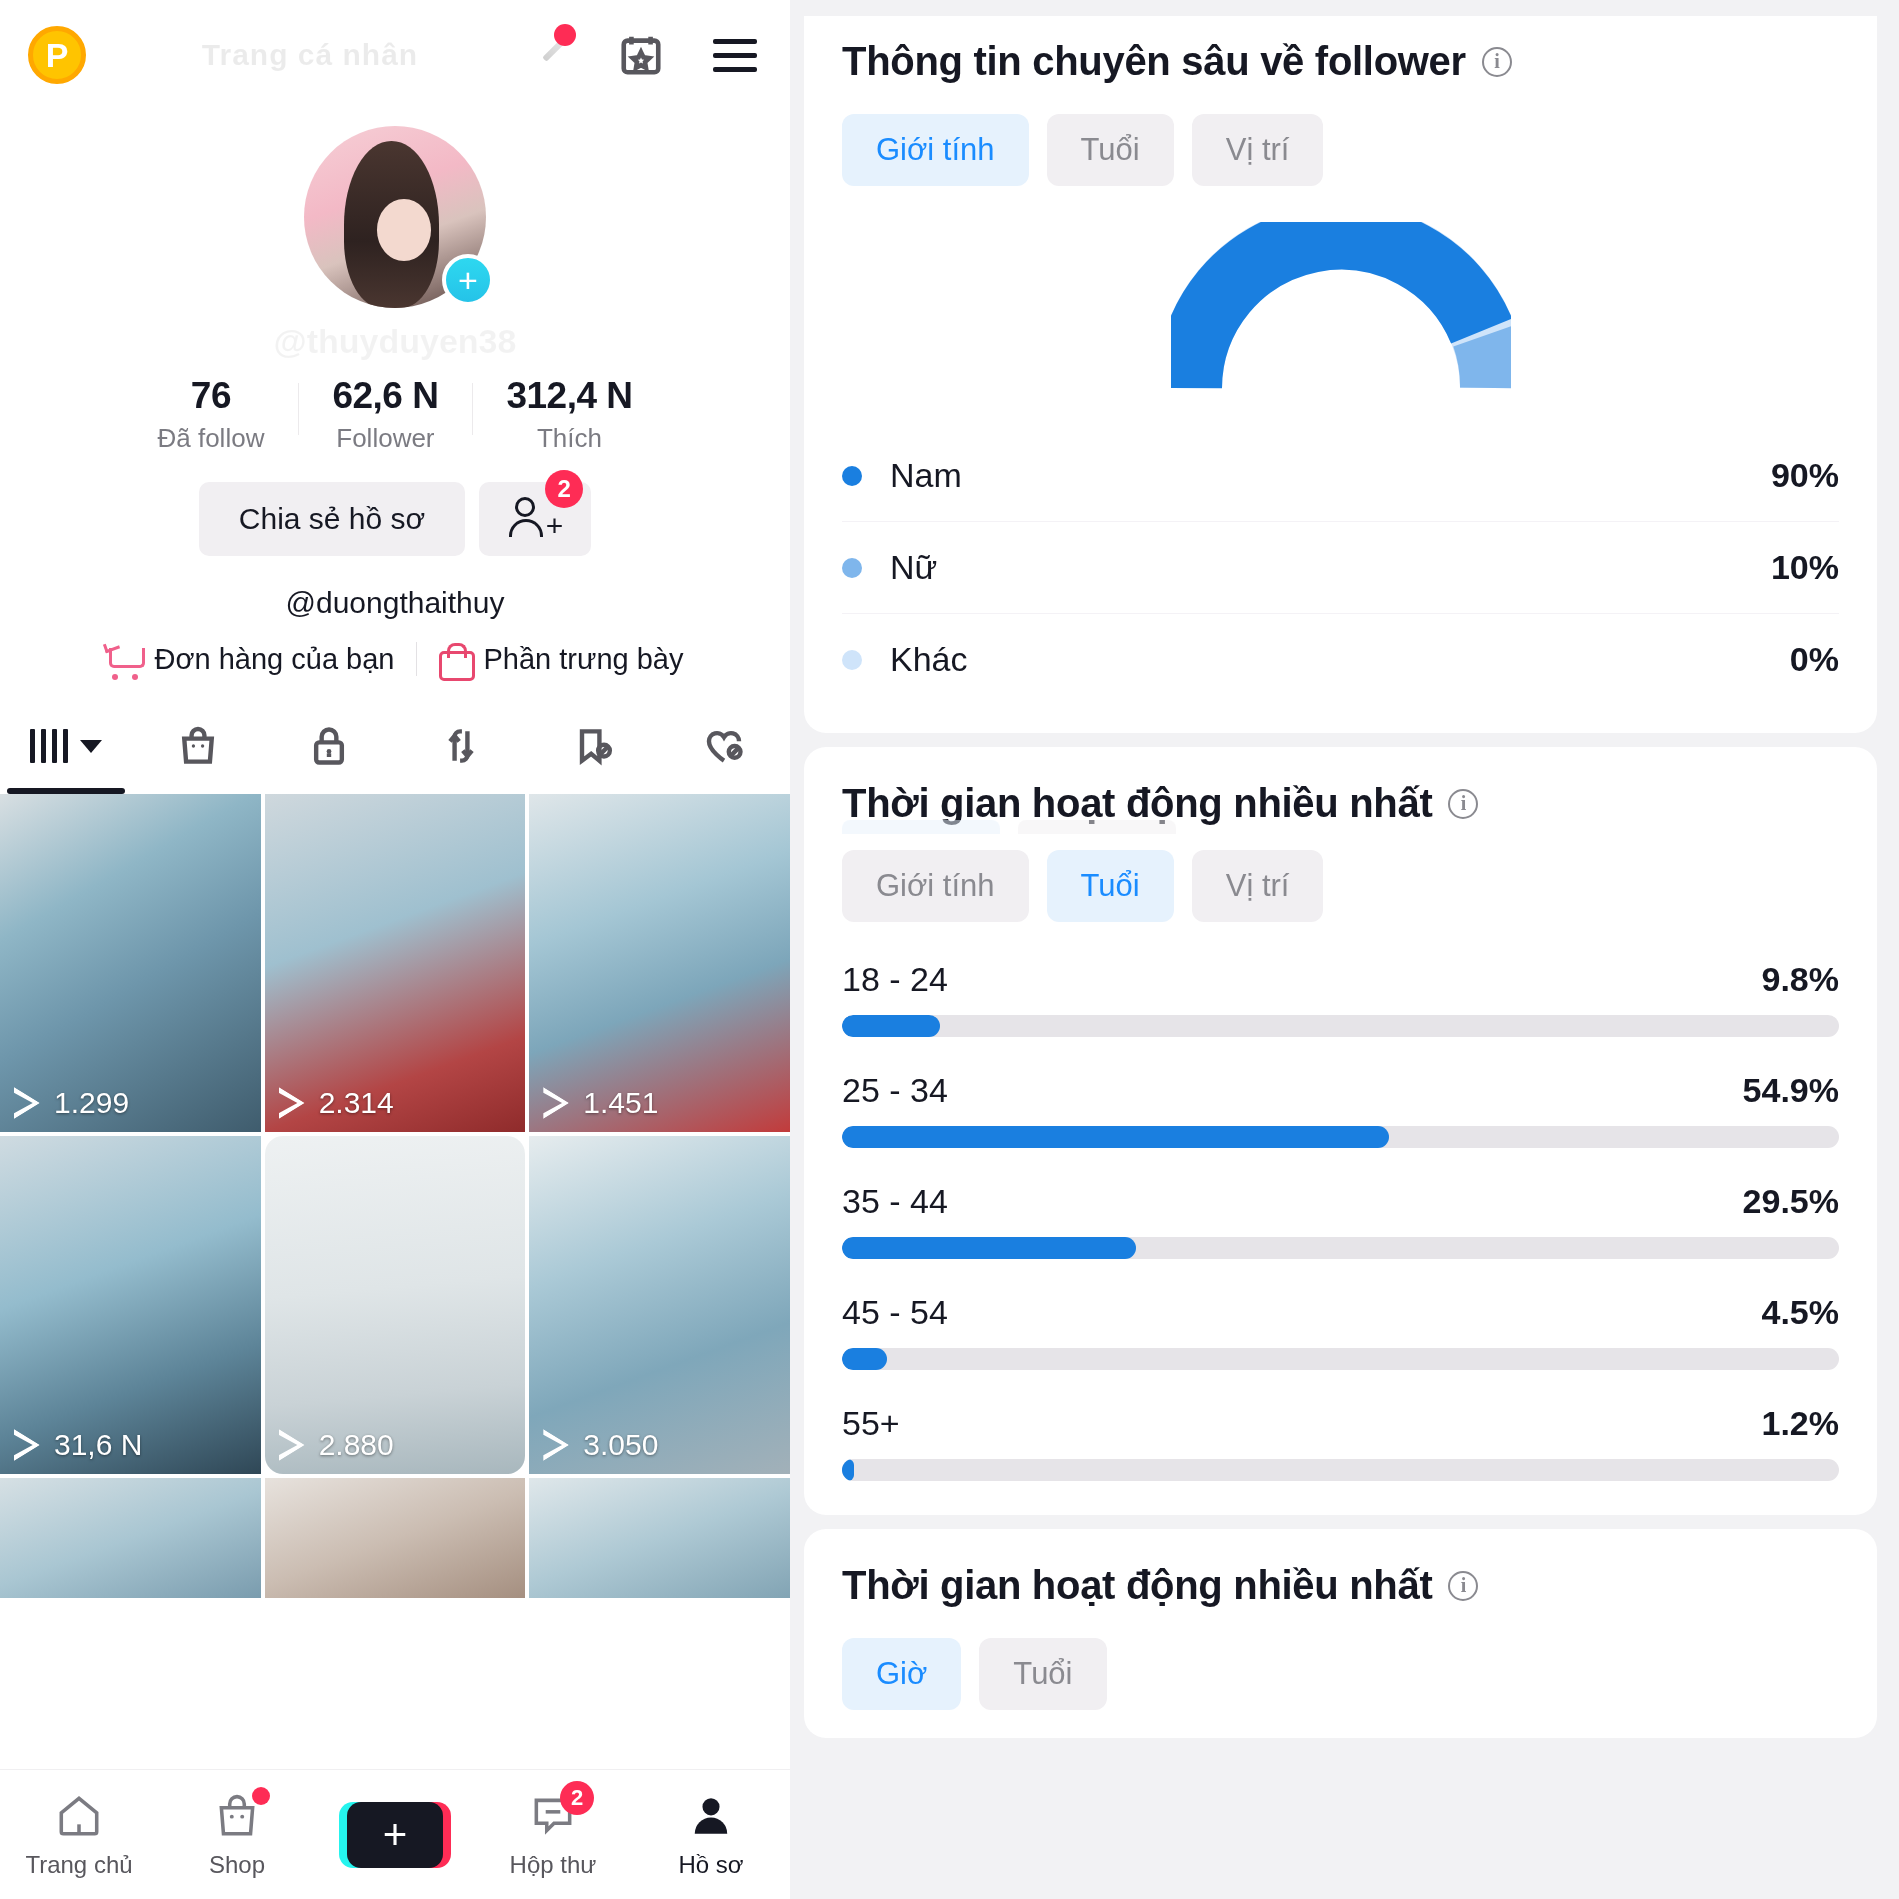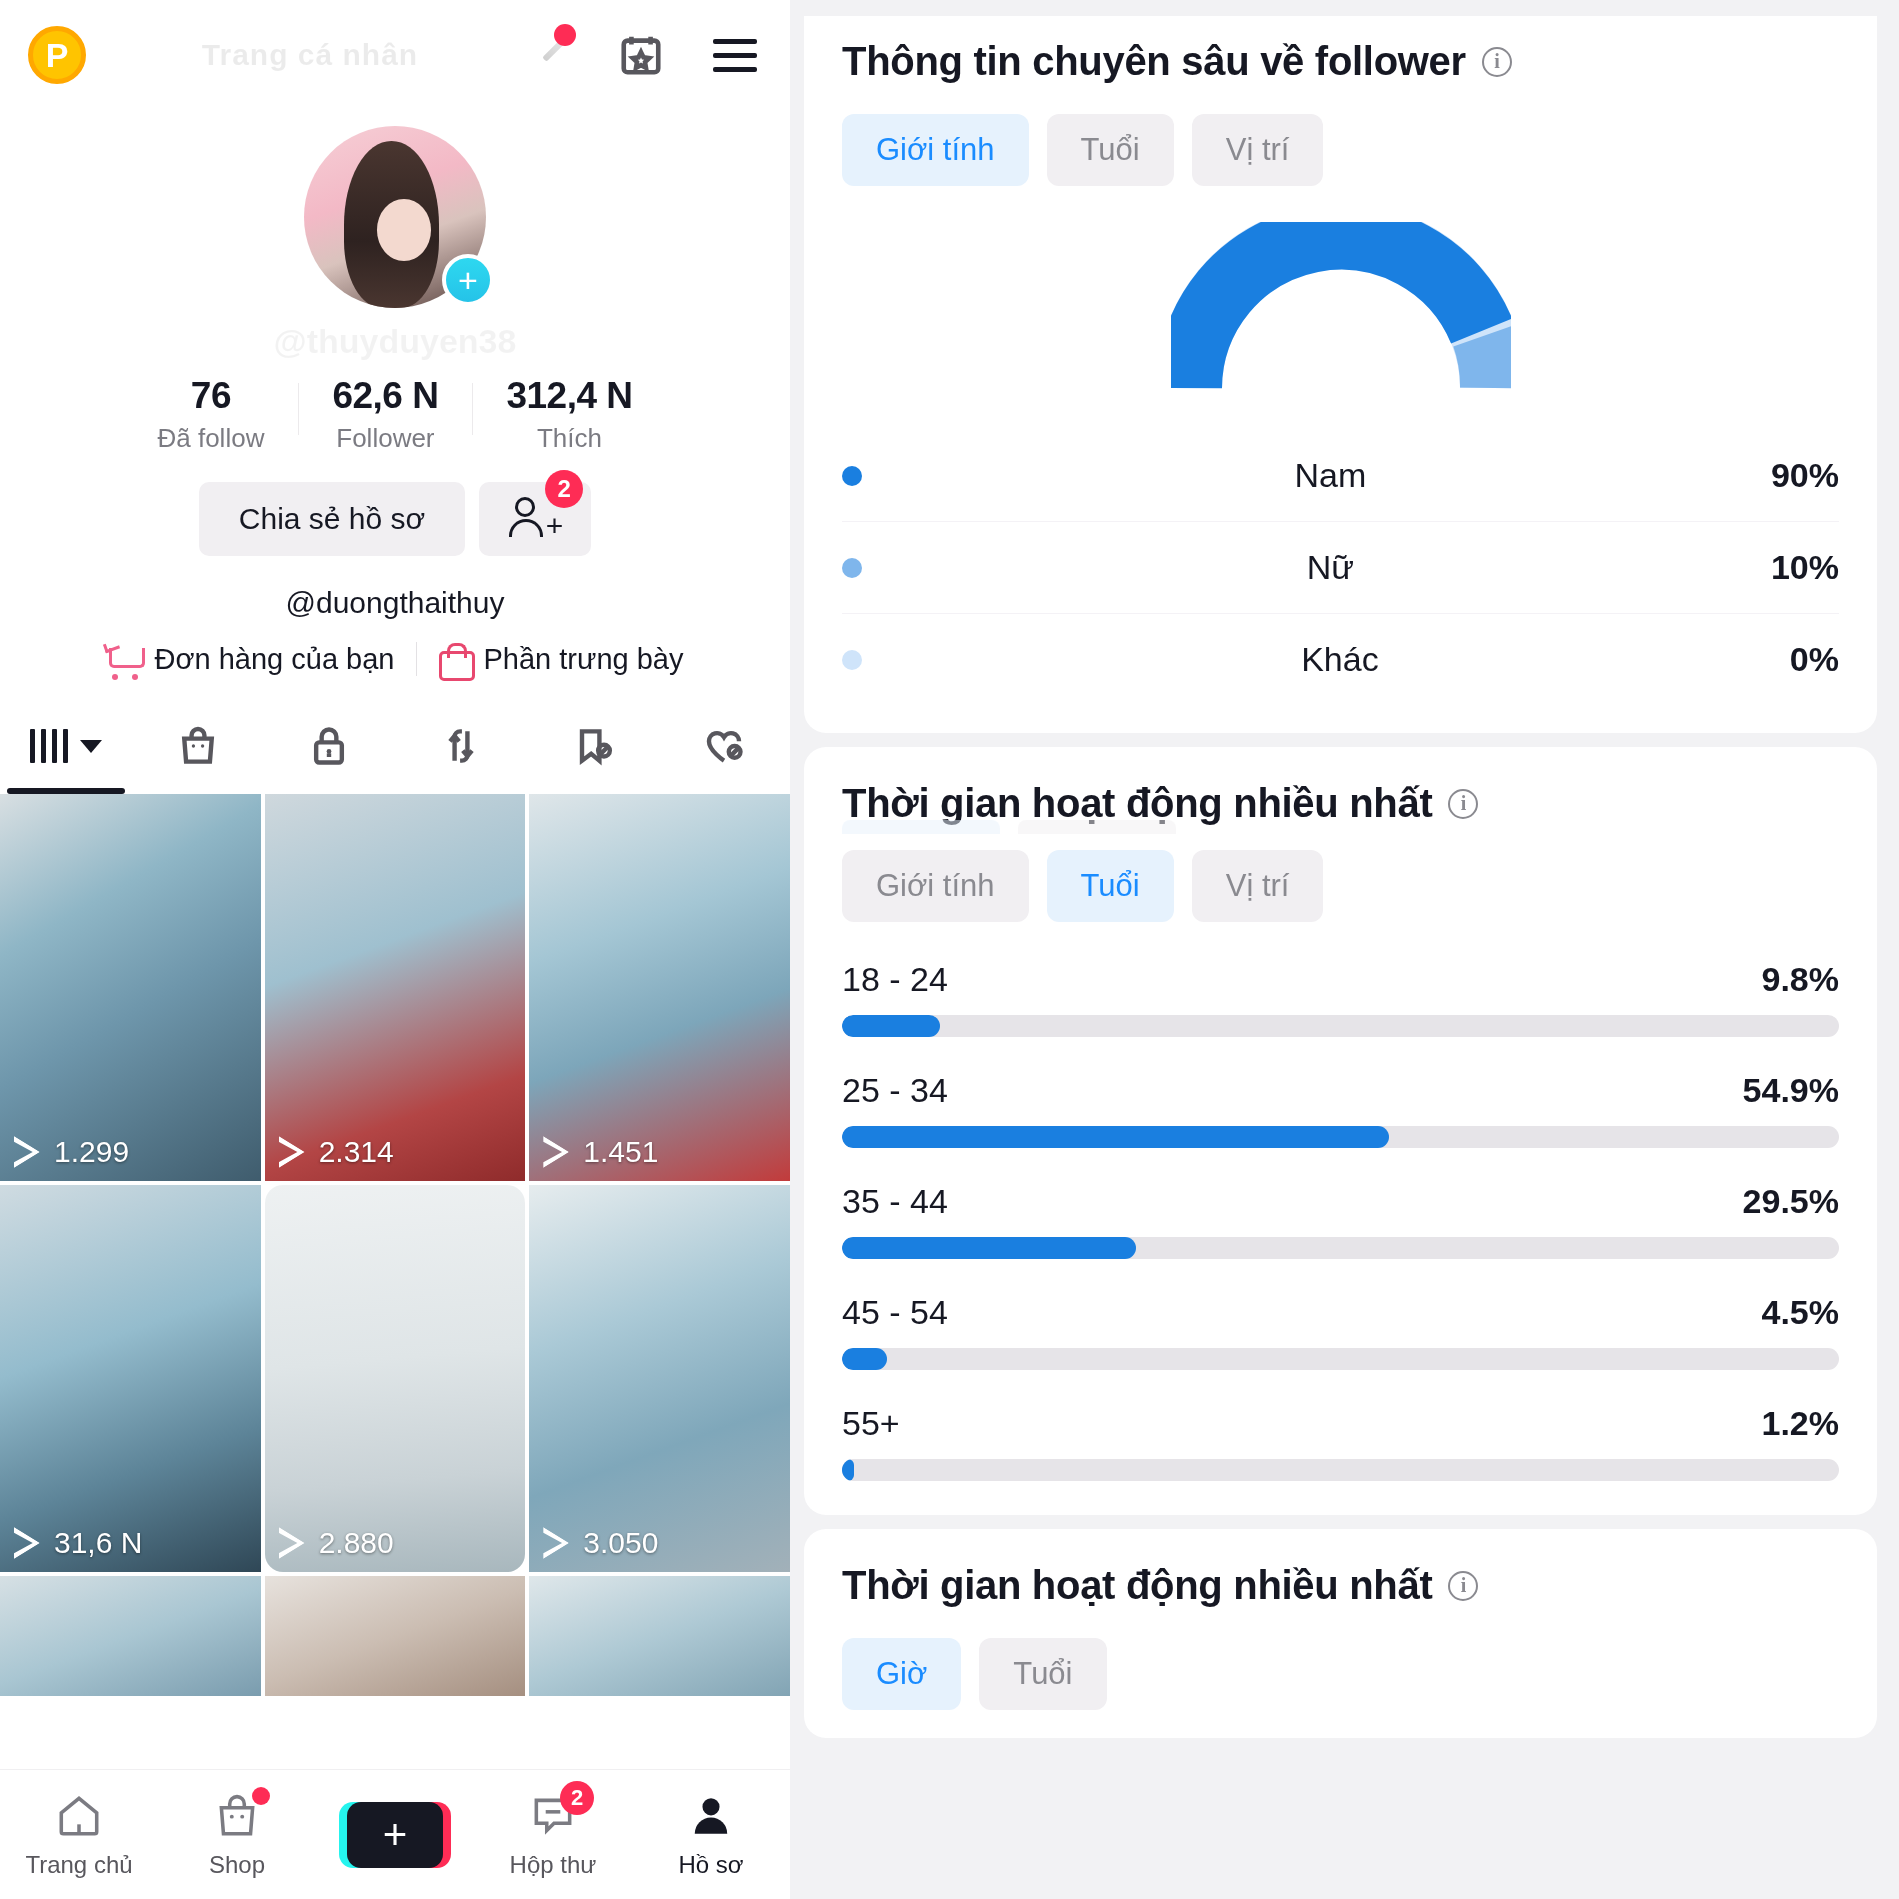--- a/index.html
+++ b/index.html
@@ -197,21 +197,21 @@
   .active-underline {
     position:absolute; bottom:0; left:50%; transform:translateX(-50%);
     width: 118px; height: 6px; background:#161823; border-radius:3px;
   }
   .sv { stroke:#58575d; fill:none; stroke-width:2.4; }
 
   .videogrid {
     display:grid; grid-template-columns: repeat(3, 1fr);
     gap: 4px;
   }
-  .vcell { position:relative; height: 387px; overflow:hidden; }
+  .vcell { position:relative; height: 338px; overflow:hidden; }
   .vcell.short { height: 120px; }
   .views {
     position:absolute; left: 14px; bottom: 12px;
     display:flex; align-items:center; gap: 14px;
     color:#fff; font-size: 30px; font-weight: 500;
     text-shadow: 0 1px 3px rgba(0,0,0,0.45);
   }
   .play-tri {
     width:0;height:0;
     border-top: 16px solid transparent;
@@ -303,21 +303,21 @@
     background:#f1eff2; color:#8a8a90;
     border-radius: 12px; padding: 18px 34px;
     font-size: 31px;
   }
   .chip.on { background:#e6f2fd; color:#1a8cff; }
 
   .gauge-wrap { display:flex; justify-content:center; margin-top: 36px; }
   .gauge { position:relative; width: 340px; height: 172px; }
   .gauge svg { display:block; }
 
-  .legend { margin-top: 36px; text-align: center; }
+  .legend { margin-top: 36px; }
   .lrow {
     display:flex; align-items:center;
     padding: 26px 0;
     border-bottom: 1px solid #f4f2f6;
     font-size: 34px; color:#161823;
   }
   .lrow:last-child { border-bottom: none; }
   .ldot { width: 20px; height:20px; border-radius:50%; margin-right: 28px; flex:0 0 20px;}
   .lname { flex:1; }
   .lval { font-weight: 700; }

